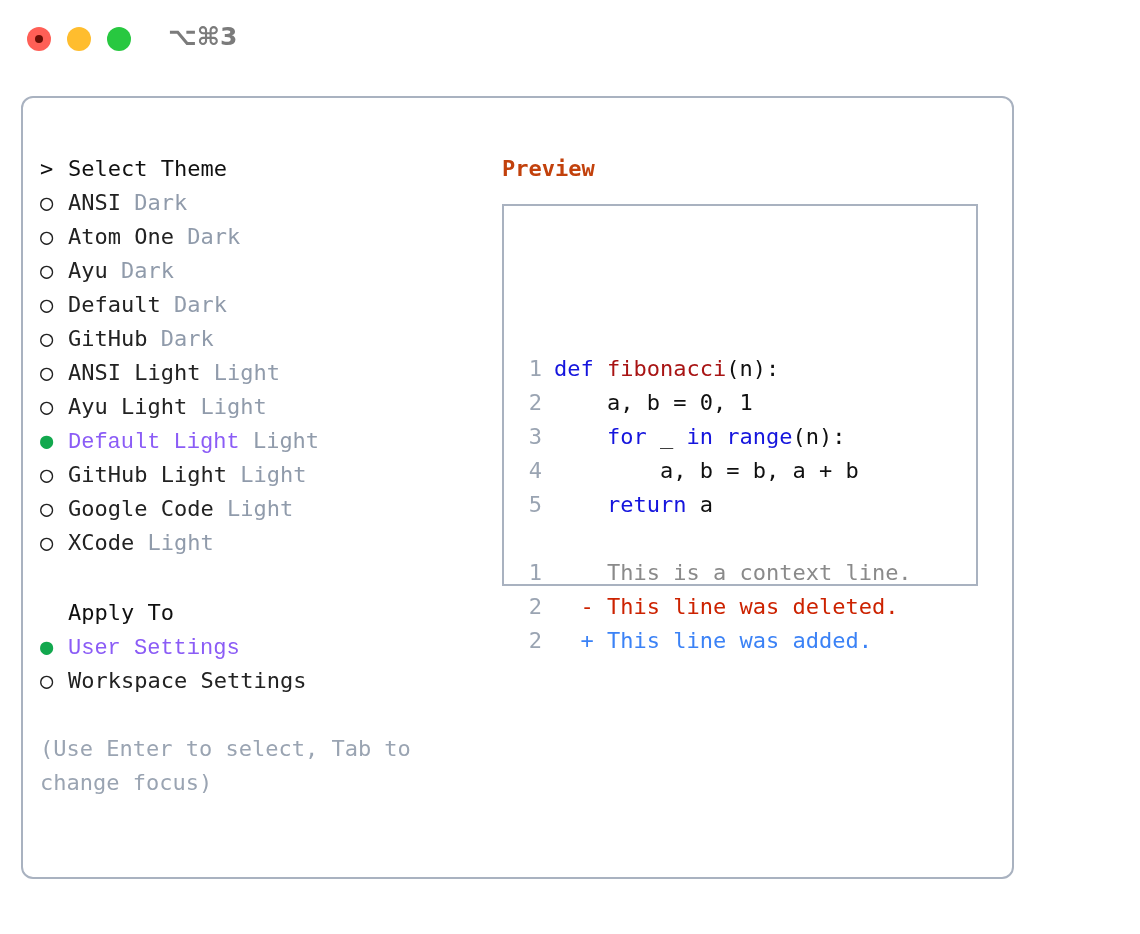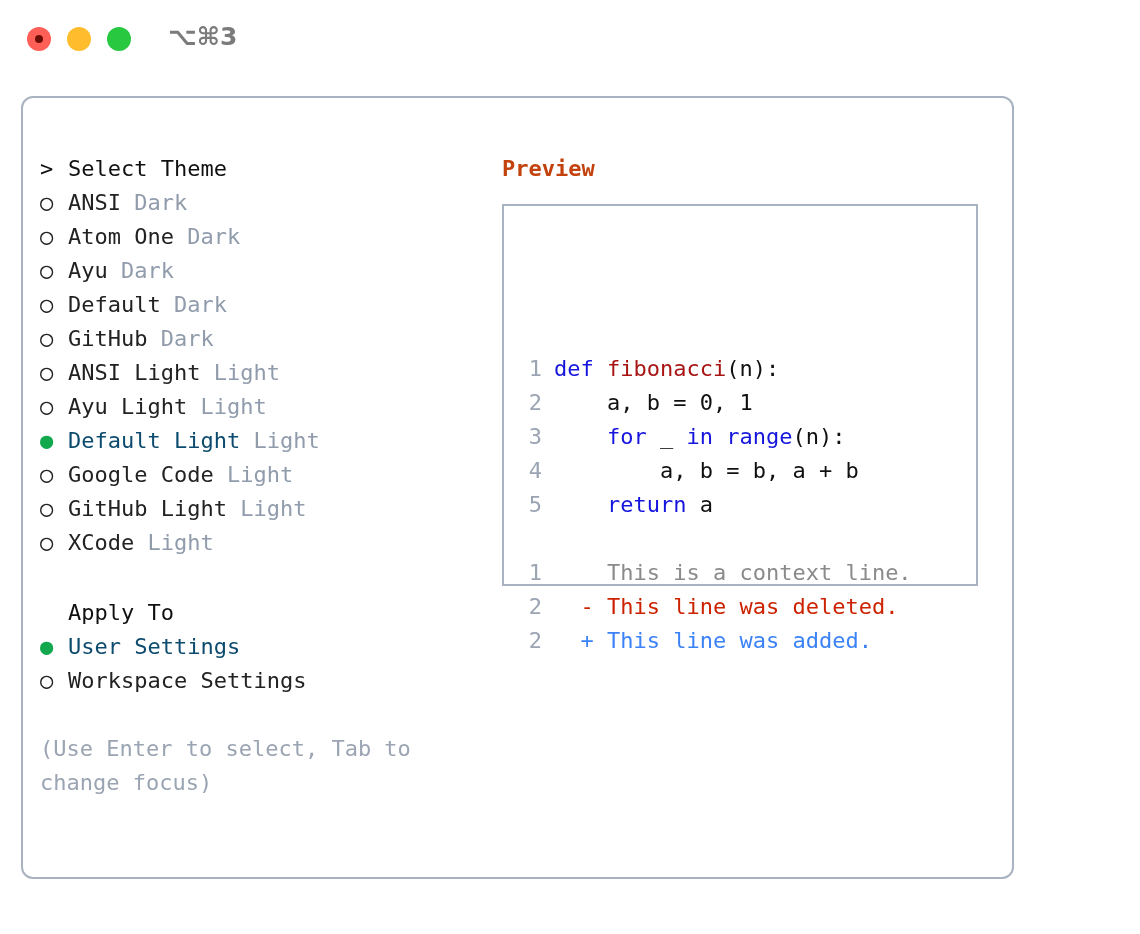--- a/index.html
+++ b/index.html
@@ -102,21 +102,21 @@
     white-space: nowrap;
   }
   .opt .marker {
     display: inline-block;
     width: 28px;
     color: #222222;
   }
   .opt .label { color: #222222; }
   .opt .suffix { color: #909bab; }
   .opt.selected .marker { color: #12a84e; }
-  .opt.selected .label  { color: #0c4a6e; }
+  .opt.selected .label  { color: #8b5cf6; font-family: Liberation Mono, monospace; }
 
   .section-gap { height: 36px; }
 
   .section-title {
     height: 34px;
     line-height: 34px;
     font-size: 22px;
     color: #101010;
     padding-left: 28px;
     white-space: nowrap;
@@ -204,22 +204,22 @@
       <div>
 
       <div class="opt"><span class="marker">○</span><span class="label">ANSI</span><span class="suffix"> Dark</span></div>
           <div class="opt"><span class="marker">○</span><span class="label">Atom One</span><span class="suffix"> Dark</span></div>
           <div class="opt"><span class="marker">○</span><span class="label">Ayu</span><span class="suffix"> Dark</span></div>
           <div class="opt"><span class="marker">○</span><span class="label">Default</span><span class="suffix"> Dark</span></div>
           <div class="opt"><span class="marker">○</span><span class="label">GitHub</span><span class="suffix"> Dark</span></div>
           <div class="opt"><span class="marker">○</span><span class="label">ANSI Light</span><span class="suffix"> Light</span></div>
           <div class="opt"><span class="marker">○</span><span class="label">Ayu Light</span><span class="suffix"> Light</span></div>
           <div class="opt selected"><span class="marker">●</span><span class="label">Default Light</span><span class="suffix"> Light</span></div>
+          <div class="opt"><span class="marker">○</span><span class="label">GitHub Light</span><span class="suffix"> Light</span></div>
           <div class="opt"><span class="marker">○</span><span class="label">Google Code</span><span class="suffix"> Light</span></div>
-          <div class="opt"><span class="marker">○</span><span class="label">GitHub Light</span><span class="suffix"> Light</span></div>
           <div class="opt"><span class="marker">○</span><span class="label">XCode</span><span class="suffix"> Light</span></div>
         </div>
 
       <div class="section-gap"></div>
 
       <div class="section-title">Apply To</div>
 
       <div>
 
       <div class="opt selected"><span class="marker">●</span><span class="label">User Settings</span></div>

